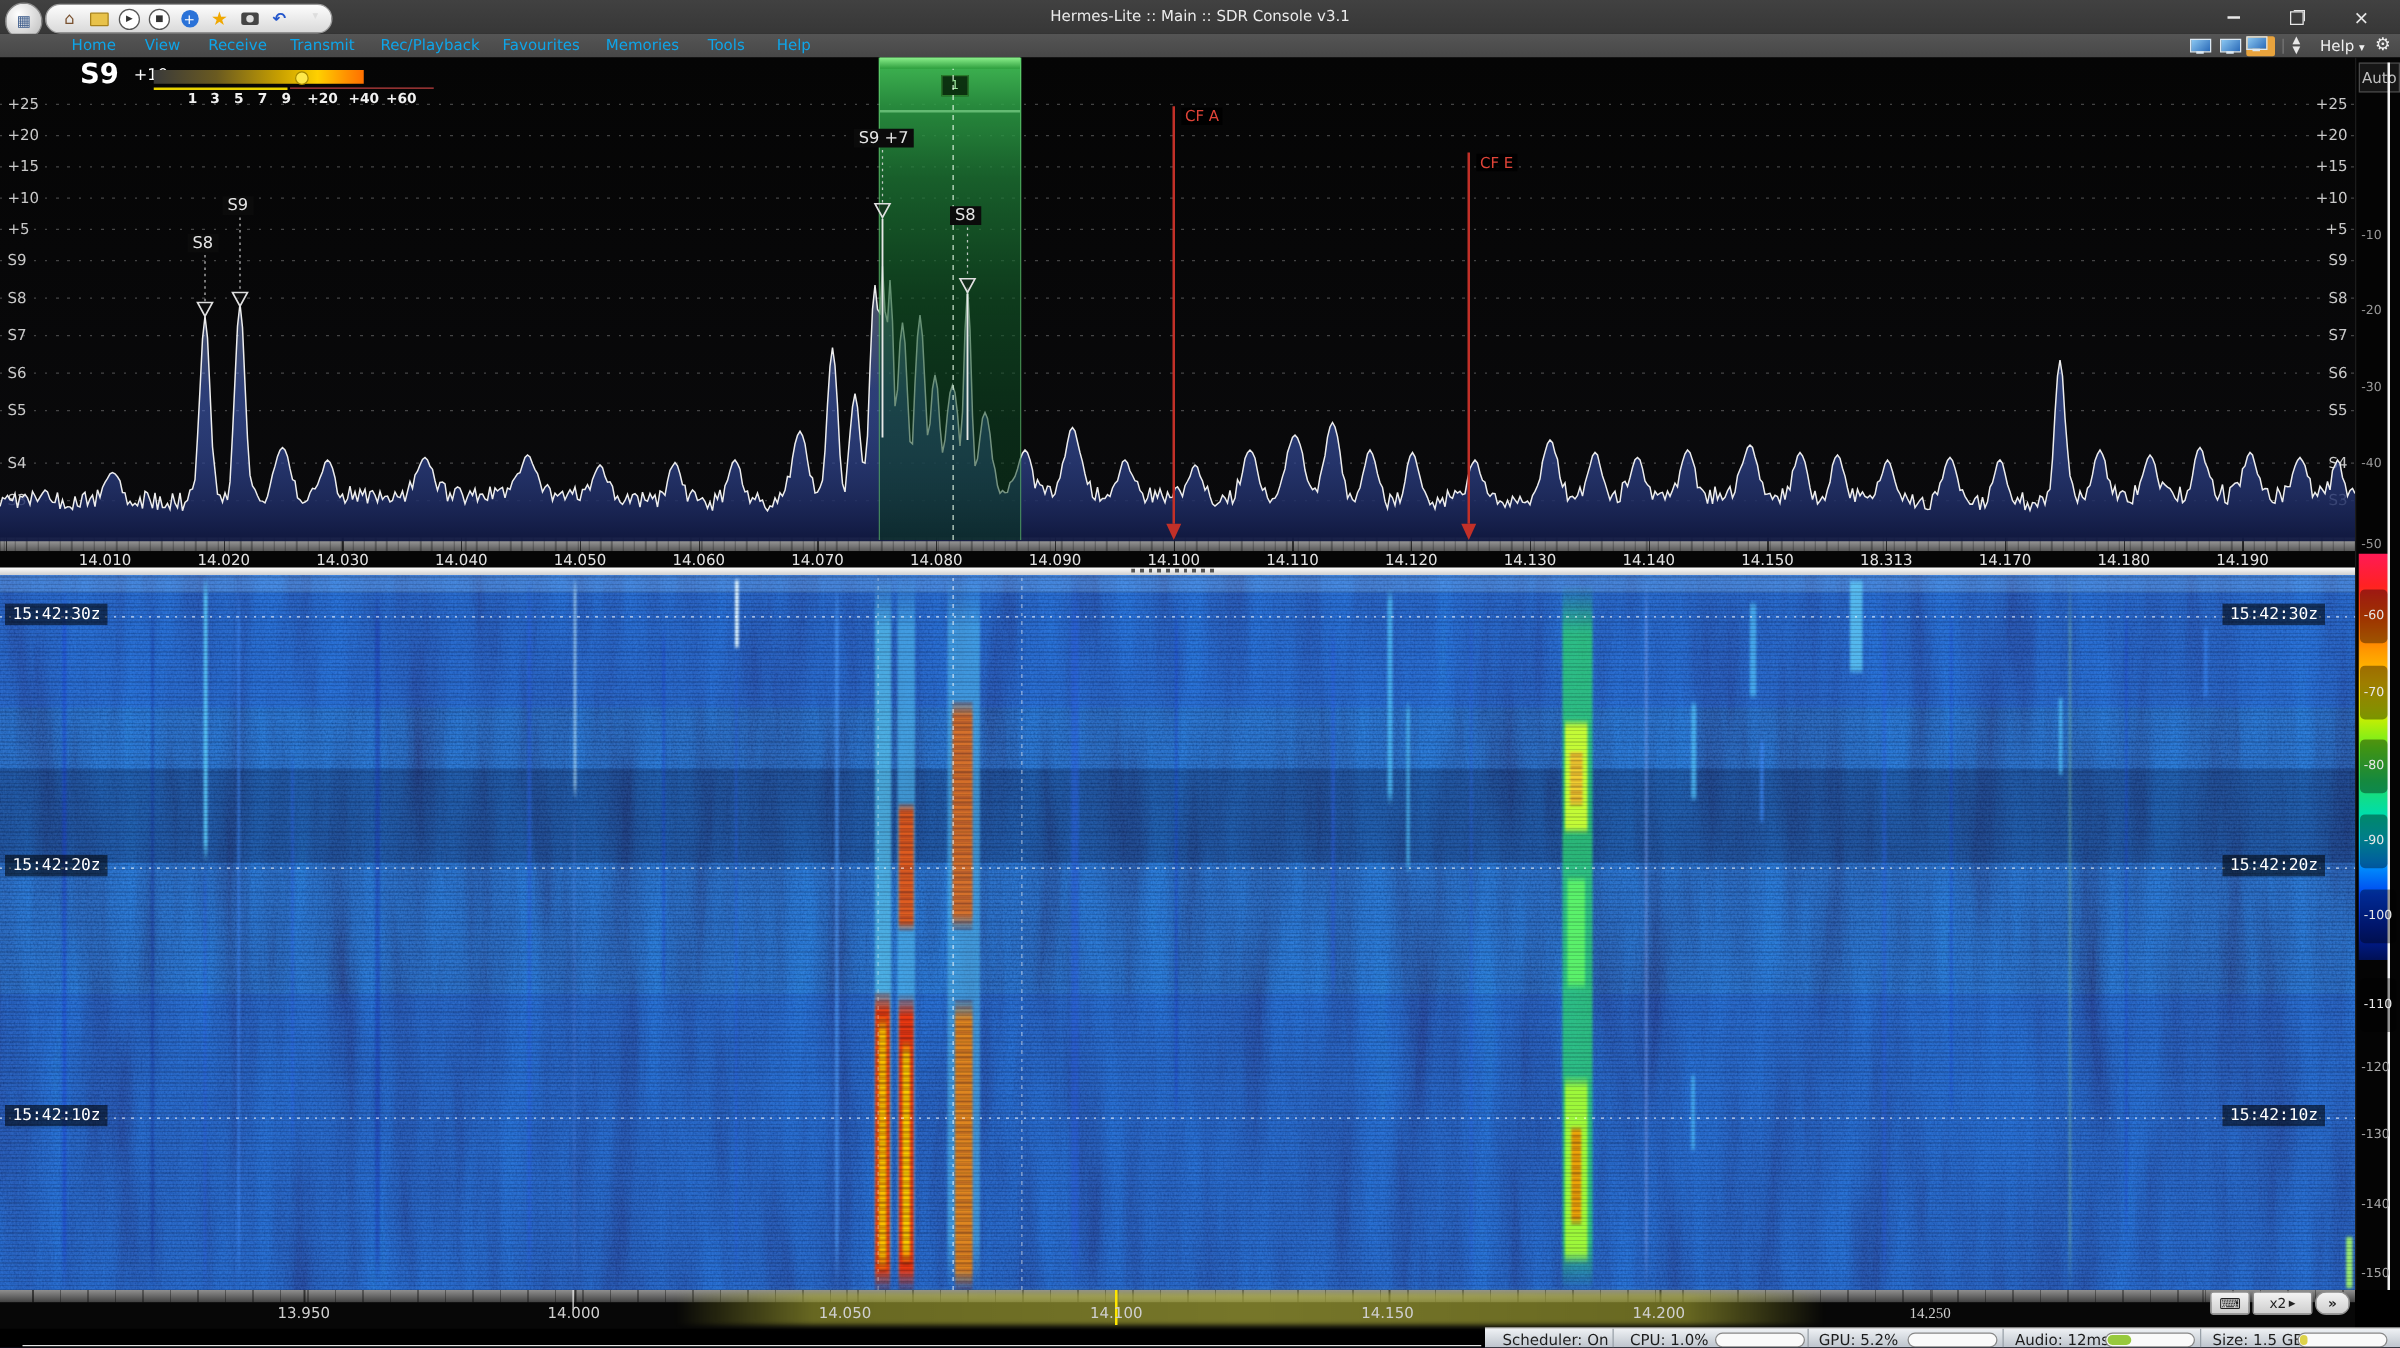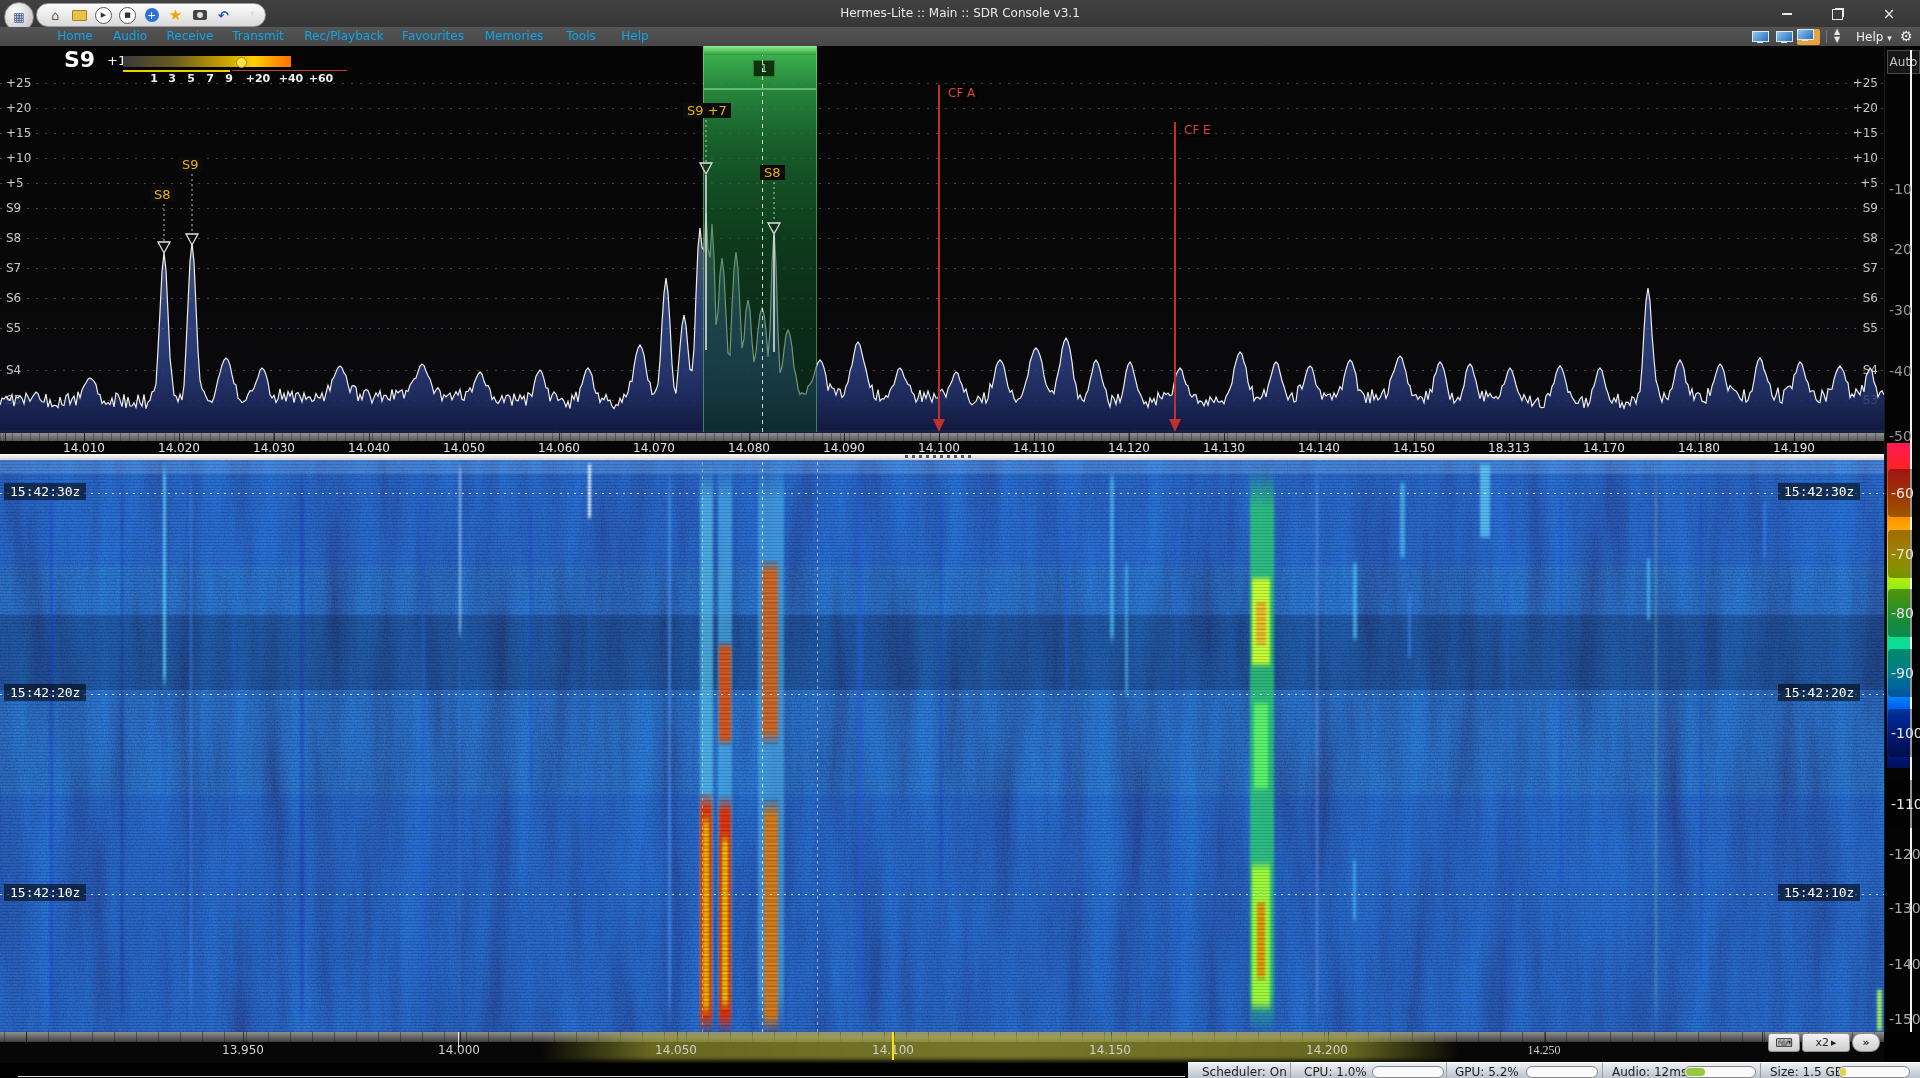--- a/index.html
+++ b/index.html
@@ -28,21 +28,21 @@
     background-image:repeating-linear-gradient(90deg,rgba(0,0,0,.65) 0 1px,transparent 1px 95px),
                      repeating-linear-gradient(90deg,rgba(20,20,20,.35) 0 1px,transparent 1px 9px),
                      linear-gradient(180deg,#ababab,#565656);background-position:84px 0,3px 0,0 0;}
   #freqrow-top{left:0;top:441px;width:1884px;height:13px;background:#060606;}
   .freqlab{top:441px;color:#e2e2e2;font-size:12px;transform:translateX(-50%);white-space:nowrap;}
   #scrollstrip{left:0;top:454px;width:1884px;height:6px;background:linear-gradient(180deg,#ffffff,#cfcfcf);}
   #scrolldots{left:905px;top:455px;width:68px;height:3px;background-image:repeating-linear-gradient(90deg,#555 0 3px,transparent 3px 7px);}
   .cfline{width:2px;background:#c23028;}
   .cflabel{background:rgba(0,0,0,.85);color:#e04438;font-size:12px;padding:0 3px;white-space:nowrap;}
   .cfarrow{width:0;height:0;border-left:6px solid transparent;border-right:6px solid transparent;border-top:13px solid #c23028;}
-  .pklabel{background:#0b0b0b;color:#eab308;font-size:13px;padding:0 4px;white-space:nowrap;}
+  .pklabel{background:#0b0b0b;color:#e5e5e5;font-size:13px;padding:0 4px;white-space:nowrap;}
   #green-region{left:703px;top:46px;width:112px;height:386px;
      background:linear-gradient(180deg,rgba(70,200,90,.92) 0%,rgba(45,160,70,.85) 10%,rgba(30,125,55,.74) 25%,rgba(18,90,40,.62) 50%,rgba(12,70,34,.55) 75%,rgba(10,60,30,.5) 100%);
      border-left:1px solid rgba(140,255,150,.4);border-right:1px solid rgba(140,255,150,.4);}
   #green-header{left:0px;top:0px;width:112px;height:9px;background:linear-gradient(180deg,#8cf08c,#2d9e3d);}
   #green-line2{left:0px;top:42px;width:112px;height:2px;background:rgba(150,230,160,.55);}
   #green-badge{left:49px;top:14px;width:20px;height:15px;background:rgba(8,38,10,.9);border:1px solid #2a7a2a;color:#9fe89f;
      font-size:10px;display:flex;align-items:center;justify-content:center;}
   #green-center{left:58px;top:9px;width:1px;height:377px;background-image:repeating-linear-gradient(0deg,rgba(235,255,235,.85) 0 4px,transparent 4px 8px);}
   
   #smeter-val{left:64px;top:47px;color:#fff;font-size:22px;font-weight:bold;}
@@ -52,21 +52,21 @@
   #smeter-yellow{left:123px;top:70px;width:107px;height:2px;background:#e8d200;}
   #smeter-red{left:232px;top:70px;width:115px;height:1px;background:#c04040;}
   .smtick{top:72px;color:#f0f0f0;font-size:11px;font-weight:bold;transform:translateX(-50%);}
   
   #rscale{left:1884px;top:46px;width:36px;height:986px;background:#040404;border-left:1px solid #1c1c1c;}
   #auto-btn{left:2px;top:4px;width:31px;height:22px;background:#161616;border:1px solid #4a4a4a;color:#c0c0c0;font-size:12px;
      display:flex;align-items:center;justify-content:center;}
   #rgrad{left:2px;top:397px;width:24px;height:325px;
      background:linear-gradient(180deg,#ff1a55 0%,#ff2222 8%,#ff5500 16%,#ff9900 24%,#ffcc00 32%,#ccee00 40%,#66ee22 48%,#22dd66 56%,#00ddaa 64%,#00ccdd 70%,#0099ff 76%,#0044ee 84%,#0022aa 92%,#001055 100%);}
   #rslider{left:25px;top:4px;width:2px;height:982px;background:#f2f2f2;}
-  .rtick{font-size:14px;transform:translateY(-50%);text-align:center;}
+  .rtick{font-size:10px;transform:translateY(-50%);text-align:center;}
   .rtick.on-grad{background:rgba(0,0,0,.38);border-radius:4px;padding:16px 3px;color:#e8e8e8;}
   
   #waterfall{left:0;top:460px;width:1884px;height:572px;background:#081048;overflow:hidden;}
   .wband{left:0;width:1884px;}
   #wf-scan{left:0;top:0;width:1884px;height:572px;background-image:repeating-linear-gradient(0deg,rgba(0,0,10,.14) 0 1px,transparent 1px 3px);}
   .streak{filter:blur(1px);}
   .wf-vmark{width:1px;top:0;height:572px;}
   .timeline{height:1px;width:1884px;background-image:repeating-linear-gradient(90deg,rgba(255,255,255,.75) 0 2px,transparent 2px 7px);}
   .tstamp{background:rgba(0,0,0,.55);color:#ffffff;font-size:13px;font-family:"DejaVu Sans Mono","Liberation Mono",monospace;
      padding:1px 6px;white-space:nowrap;}
@@ -409,21 +409,21 @@
       <div class="st-pill abs" style="left: 1684px;">
         <div style="position: absolute; left: 1px; top: 1px; bottom: 1px; border-radius: 5px; width: 27%; background: rgb(151, 201, 61);"></div>
       </div>
       <div class="st-label abs" style="left: 1770px;">Size: 1.5 GB</div>
       <div class="st-pill abs" style="left: 1838px;">
         <div style="position: absolute; left: 1px; top: 1px; bottom: 1px; border-radius: 5px; width: 9%; background: rgb(221, 210, 74);"></div>
       </div>
     </div>
 
 <div class="menu-item abs" style="left: 75px;">Home</div>
-    <div class="menu-item abs" style="left: 130px;">Audio</div>
+    <div class="menu-item abs" style="left: 130px;">View</div>
     <div class="menu-item abs" style="left: 190px;">Receive</div>
     <div class="menu-item abs" style="left: 258px;">Transmit</div>
     <div class="menu-item abs" style="left: 344px;">Rec/Playback</div>
     <div class="menu-item abs" style="left: 433px;">Favourites</div>
     <div class="menu-item abs" style="left: 514px;">Memories</div>
     <div class="menu-item abs" style="left: 581px;">Tools</div>
     <div class="menu-item abs" style="left: 635px;">Help</div>
     <div class="freqlab abs" style="left: 84px;">14.010</div>
     <div class="freqlab abs" style="left: 179px;">14.020</div>
     <div class="freqlab abs" style="left: 274px;">14.030</div>

